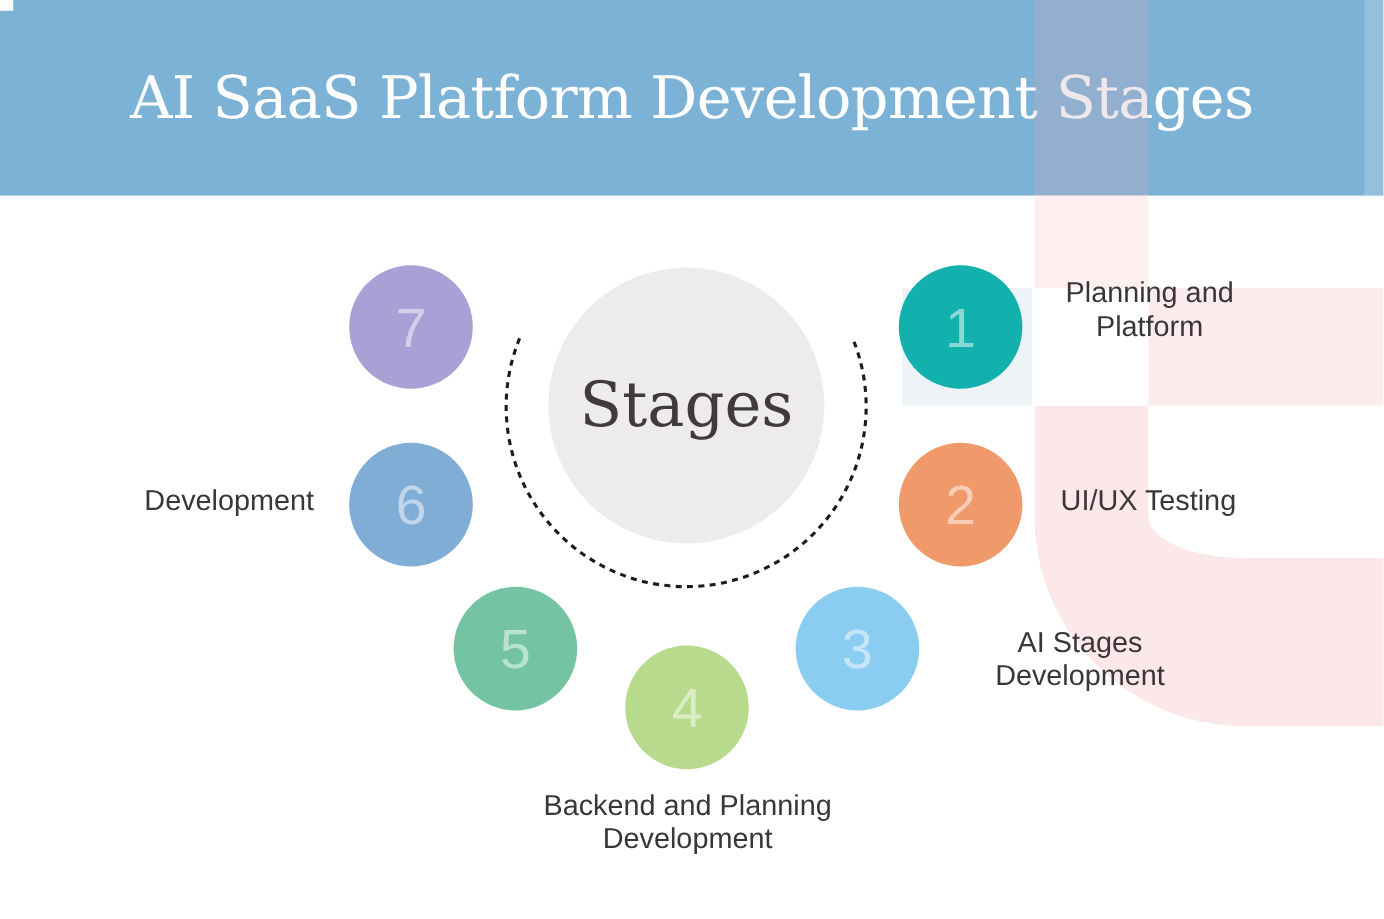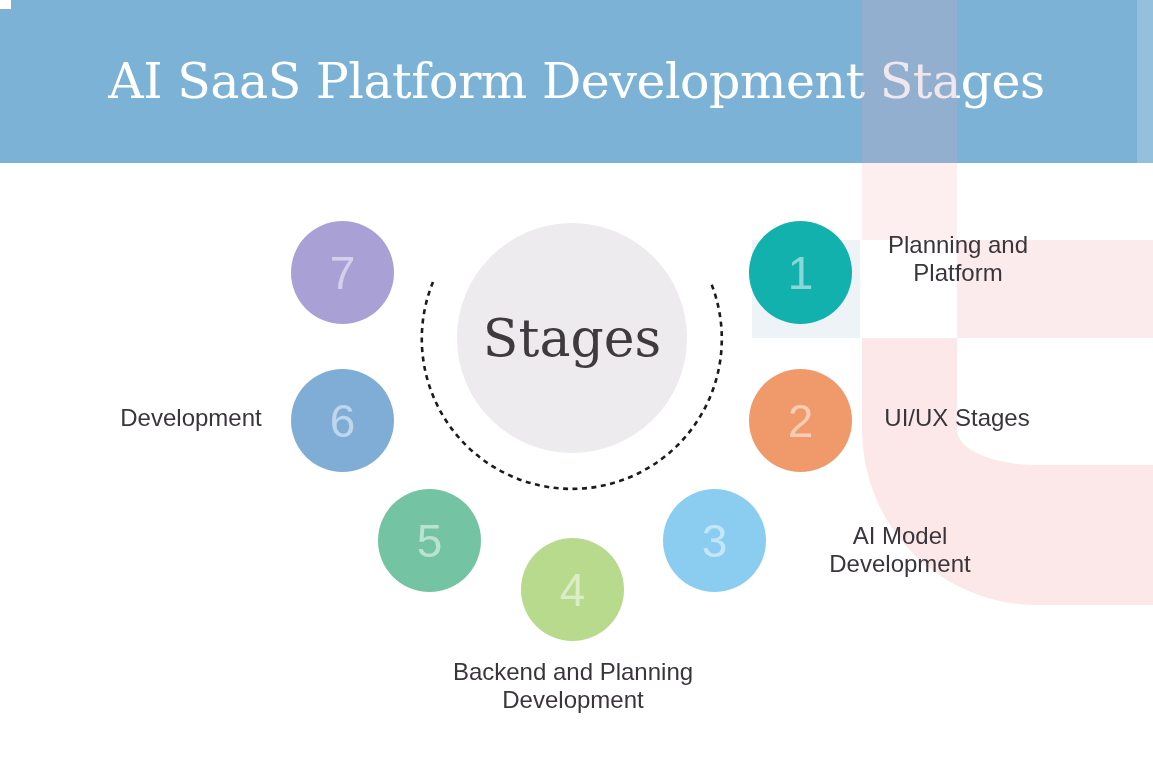--- a/index.html
+++ b/index.html
@@ -121,20 +121,20 @@
   </div>
   <div class="fig stage-circle c6" style="background: rgb(127, 173, 214);">
     <span class="num" style="color: rgba(255, 255, 255, 0.5);">6</span>
   </div>
   <div class="fig stage-circle c7" style="background: rgb(169, 161, 213);">
     <span class="num" style="color: rgba(255, 255, 255, 0.5);">7</span>
   </div>
 
   <div class="fig stage-label l1" style="color: rgb(58, 53, 59);">Planning and
 Platform</div>
-  <div class="fig stage-label l2" style="color: rgb(58, 53, 59);">UI/UX Stages</div>
-  <div class="fig stage-label l3" style="color: rgb(58, 53, 59);">AI Model
+  <div class="fig stage-label l2" style="color: rgb(58, 53, 59);">UI/UX Testing</div>
+  <div class="fig stage-label l3" style="color: rgb(58, 53, 59);">AI Stages
 Development</div>
   <div class="fig stage-label l4" style="color: rgb(58, 53, 59);">Backend and Planning
 Development</div>
   <div class="fig stage-label l6" style="color: rgb(58, 53, 59);">Development</div>
 
 </div>
 
 </body></html>

